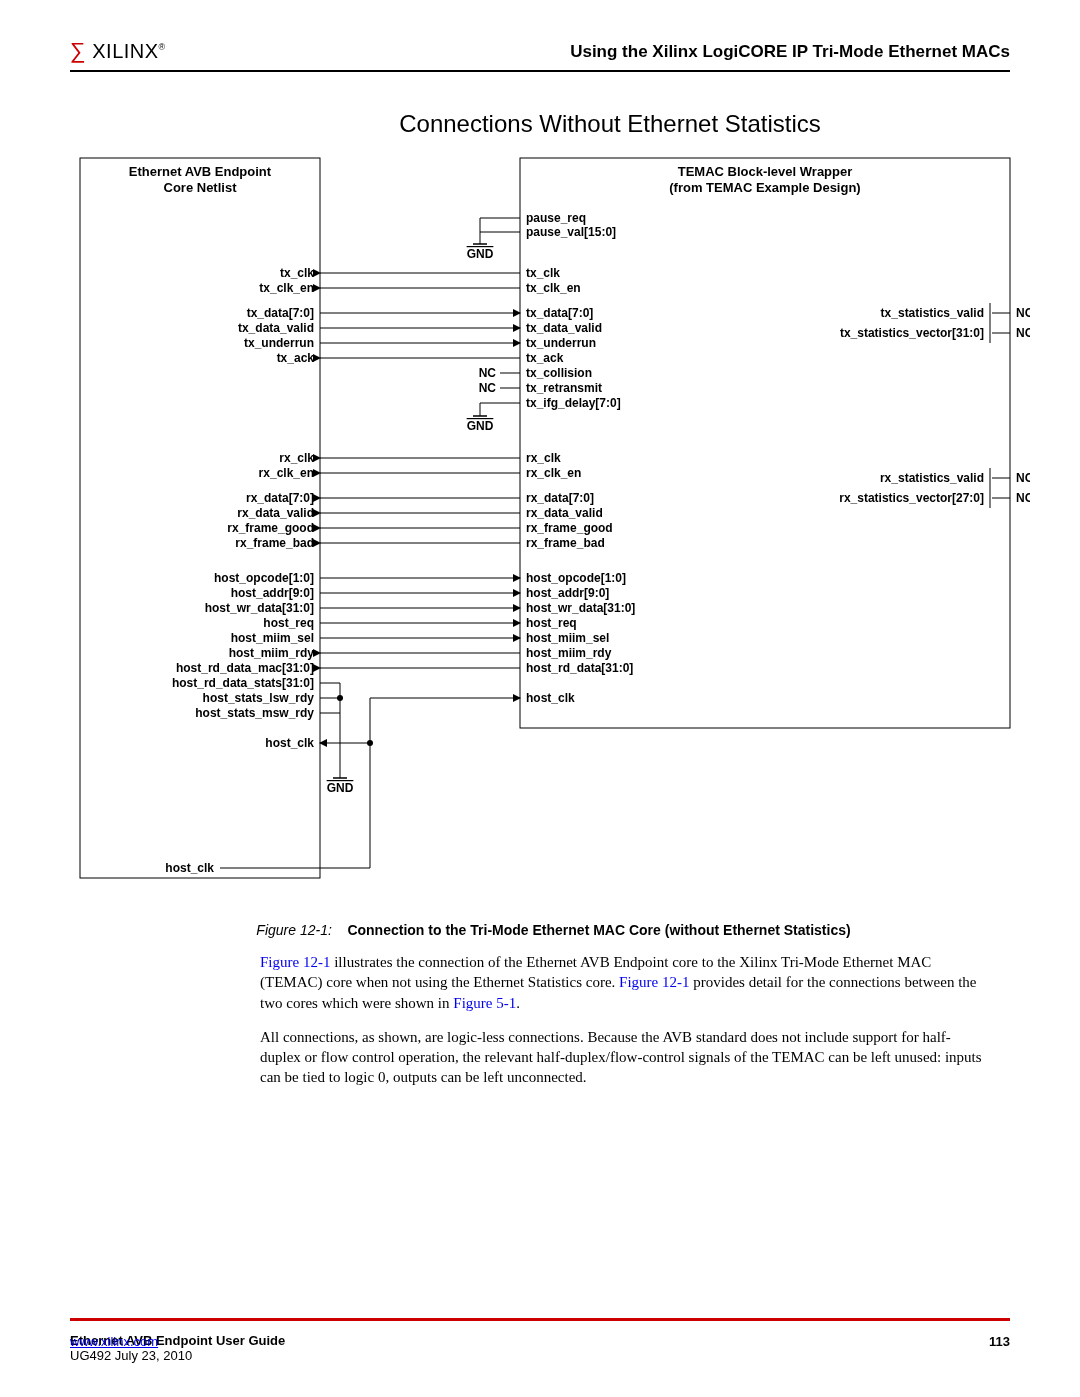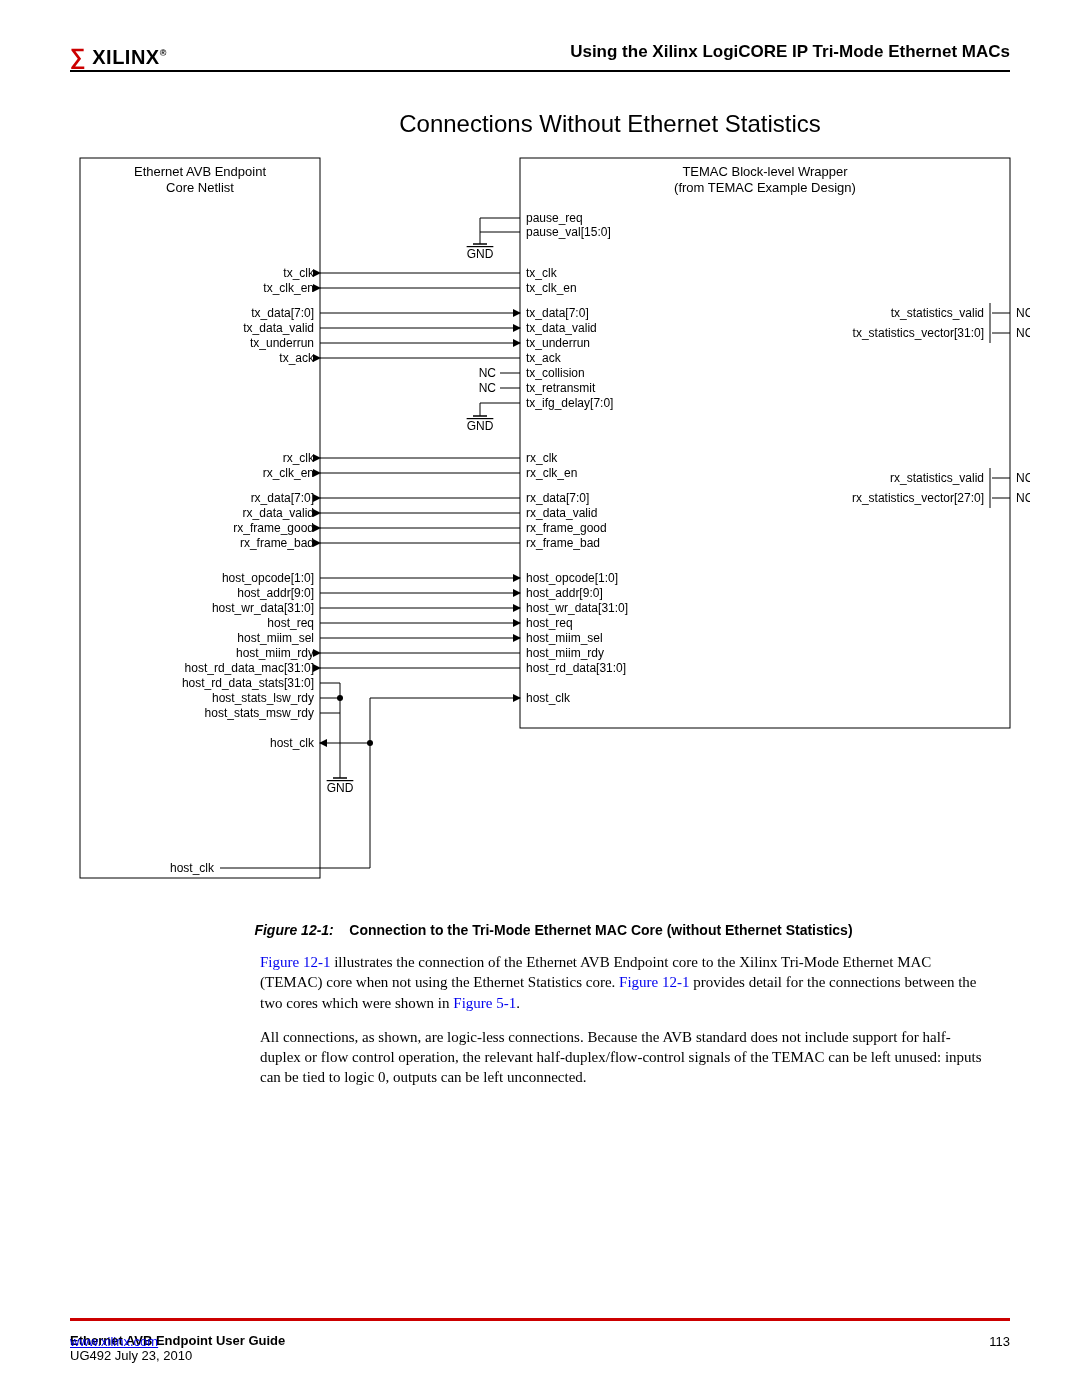--- a/index.html
+++ b/index.html
@@ -16,47 +16,48 @@
     box-sizing: border-box;
     min-height: 1397px;
   }
   .top-rule {
     position: absolute;
     left: 70px; right: 70px; top: 70px;
     height: 2px; background: #000;
   }
   .logo {
     position: absolute;
-    left: 70px; top: 44px;
-    font-weight: bold;
+    left: 70px; top: 38px;
+    font-weight: normal;
     font-size: 20px;
     letter-spacing: 0.5px;
   }
   .logo .x1 { color: #c00; font-size: 22px; }
   .header-right {
     position: absolute;
     right: 70px; top: 42px;
     font-weight: bold;
     font-size: 17px;
   }
   .section-title {
     font-size: 24px;
     font-weight: normal;
     margin: 70px 0 10px 140px;
     text-align: center;
   }
   .diagram {
     margin: 10px 0 10px -20px;
+    font-weight: bold;
   }
   .fig-caption {
     text-align: center;
     font-size: 14px;
     margin: 8px 0 14px 0;
   }
-  .fig-caption .fig-label { font-style: italic; font-weight: bold; margin-left: 27px; }
+  .fig-caption .fig-label { font-style: italic; font-weight: normal; margin-left: 27px; }
   .fig-caption .fig-title { font-weight: bold; }
   .body-text {
     margin-left: 190px;
     margin-right: 24px;
     font-family: "Palatino Linotype", Palatino, Georgia, serif;
     font-size: 15px;
     line-height: 1.35;
   }
   .body-text p { margin: 0 0 14px 0; }
   .link { color: #00e; }
@@ -67,21 +68,21 @@
   }
   .footer {
     position: absolute;
     left: 70px; right: 70px; bottom: 34px;
     font-size: 13px;
   }
   .footer .left { position:absolute; left:0; bottom:0; }
   .footer .left .g { font-weight: bold; }
   .footer .center { position:absolute; left:0; right:0; bottom:14px; text-align:left; }
   .footer .center a { color:#00e; text-decoration: underline; }
-  .footer .right { position:absolute; right:0; bottom:14px; font-weight:normal; }
+  .footer .right { position:absolute; right:0; bottom:14px; font-weight:bold; }
   svg text { font-family: Arial, Helvetica, sans-serif; }
 </style>
 </head>
 <body>
 
 <div class="page">
 
   <div class="logo">
     <span class="x1">∑</span>
     <span>XILINX</span><span style="font-size:9px;vertical-align:super;">®</span>

